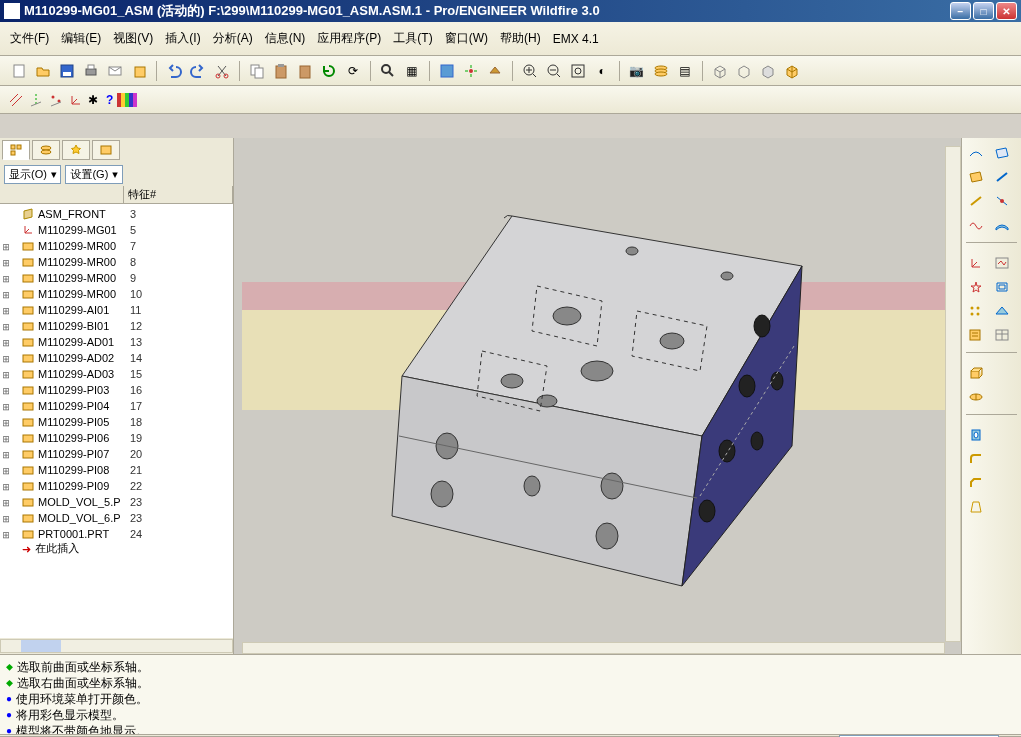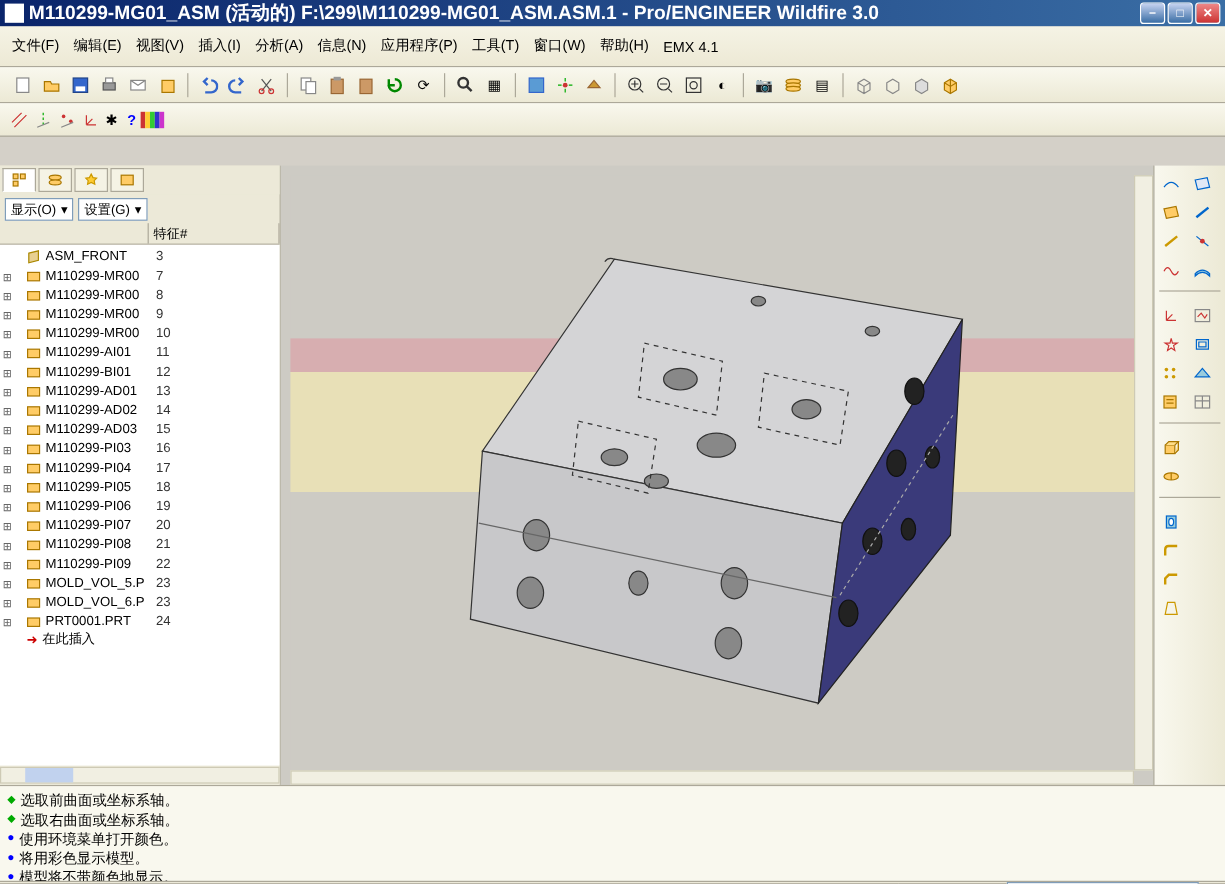--- a/index.html
+++ b/index.html
@@ -1,21 +1,21 @@
 <!DOCTYPE html>
 <html><head>
 <meta charset="utf-8">
 <style>
 * { box-sizing: border-box; margin: 0; padding: 0; }
 body { font-family: "SimSun", "宋体", sans-serif; font-size: 12px; background: #d4d0c8; width: 1021px; height: 737px; overflow: hidden; position: relative; }
 
 
 .titlebar { background: linear-gradient(to right, #0a246a, #3a6ea5); height: 22px; display: flex; align-items: center; padding: 0 4px; color: white; }
 .titlebar .icon { width: 16px; height: 16px; background: #fff; margin-right: 4px; display: inline-block; }
-.titlebar .title { flex: 1; font-weight: bold; font-size: 16px; }
+.titlebar .title { flex: 1; font-weight: bold; font-size: 13px; }
 .titlebar .win-btns { display: flex; gap: 2px; }
 .titlebar .win-btn { width: 21px; height: 18px; background: linear-gradient(to bottom, #c5d2f0, #3a6ea5); border: 1px solid #fff; border-radius: 3px; display: flex; align-items: center; justify-content: center; font-size: 10px; color: white; font-weight: bold; cursor: pointer; }
 .titlebar .win-btn.close { background: linear-gradient(to bottom, #e88, #c33); }
 
 
 .menubar { background: linear-gradient(to bottom, #f5f3e5, #ede9d5); height: 34px; display: flex; align-items: center; padding: 0 4px; border-bottom: 1px solid #aca899; }
 .menubar .menu-item { padding: 2px 6px; cursor: pointer; }
 
 
 .toolbar { background: linear-gradient(to bottom, #f9f8ee, #ece9d5); height: 30px; display: flex; align-items: center; padding: 2px 8px; border-bottom: 1px solid #aca899; gap: 2px; }
@@ -347,20 +347,31 @@
             <span style="width:8px"></span>
             <span class="node-icon">
               <svg width="12" height="12">
                 <path d="M2 3L10 1L10 9L2 11Z" fill="#e8d090" stroke="#a80"></path>
               </svg>
             </span>
             <span class="name">ASM_FRONT</span>
             <span class="feat">3</span>
           </div>
           <div class="tree-row">
+            <span class="expand"></span>
+            <span style="width:8px"></span>
+            <span class="node-icon">
+              <svg width="12" height="12">
+                <path d="M3 9L3 2M3 9L10 9M3 9L7 5" stroke="#c33"></path>
+              </svg>
+            </span>
+            <span class="name">M110299-MG01</span>
+            <span class="feat">5</span>
+          </div>
+          <div class="tree-row">
             <span class="expand">⊞</span>
             <span style="width:8px"></span>
             <span class="node-icon">
               <svg width="12" height="12">
                 <rect x="1" y="3" width="10" height="7" fill="#fc6" stroke="#a70"></rect>
               </svg>
             </span>
             <span class="name">M110299-MR00</span>
             <span class="feat">7</span>
           </div>

